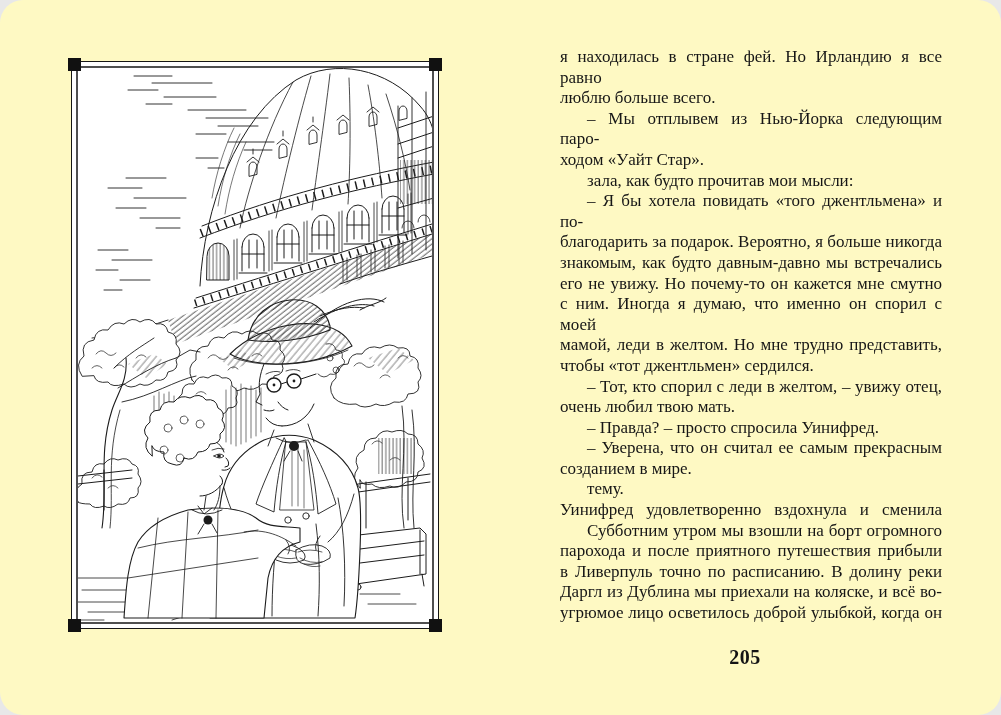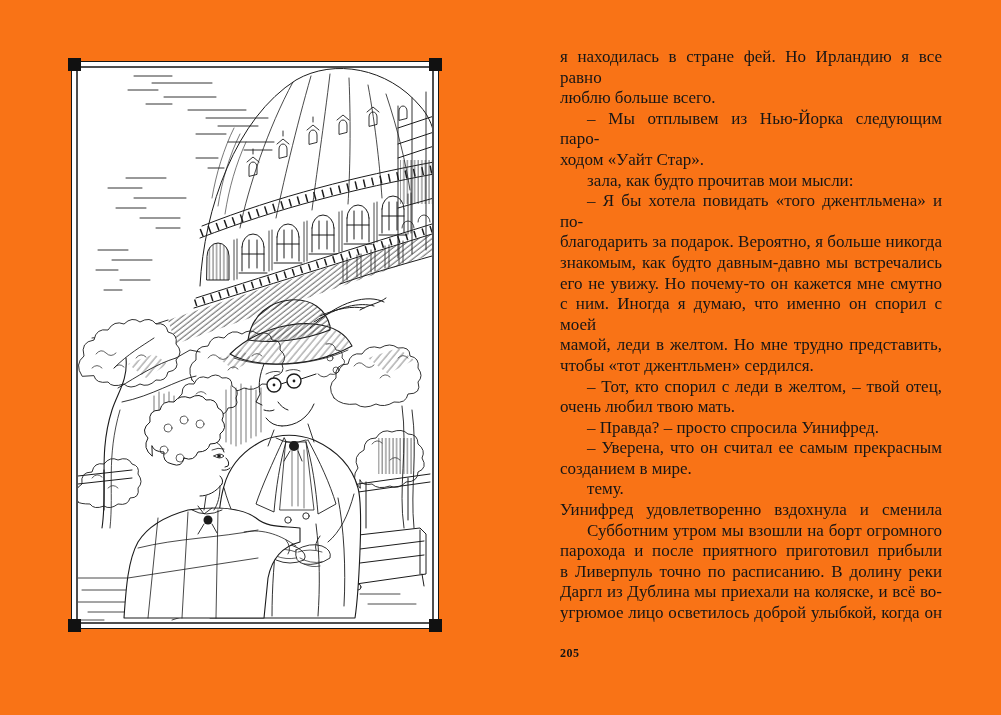--- a/index.html
+++ b/index.html
@@ -1,35 +1,36 @@
 <!DOCTYPE html>
 <html><head>
 <meta charset="utf-8">
 <style>
   html,body { margin:0; padding:0; background:#e8e8e8; }
   .page {
     position:relative; width:1001px; height:715px;
-    background:#f97316; overflow:hidden;
+    background:#fef9c3; overflow:hidden;
     font-family:"Liberation Serif", serif;
+    border-radius:23px;
   }
   .illustration-wrap {
     position:absolute; left:68px; top:58px; width:376px; height:578px;
   }
   .illustration-wrap svg { display:block; }
   .text-col {
     position:absolute; left:560px; top:47px; width:382px;
     font-size:17px; line-height:20.6px; color:#161616;
   }
   .paragraph { margin:0; }
   .line { text-align:justify; text-align-last:justify; white-space:normal; }
   .line.last { text-align-last:left; }
   .paragraph.indent .line:first-child { text-indent:27px; }
   .page-number {
     position:absolute; left:560px; top:646px; width:370px;
-    text-align:left; font-weight:bold; font-size:12px; color:#141414;
+    text-align:center; font-weight:bold; font-size:20px; color:#141414;
     letter-spacing:0.5px;
   }
   .ink { stroke:#1c1c1c; fill:none; stroke-linecap:round; stroke-linejoin:round; }
 </style>
 </head>
 <body>
 
 <div class="page">
 
   <div class="illustration-wrap" role="img" aria-label="Pen-and-ink book illustration: a curly-haired child looks up at an adult in a feathered hat and round spectacles, standing among trees before a large domed building">
@@ -265,37 +266,37 @@
       <div class="paragraph indent">
         <div class="line">– Я бы хотела повидать «того джентльмена» и по-</div>
         <div class="line">благодарить за подарок. Вероятно, я больше никогда</div>
         <div class="line">знакомым, как будто давным-давно мы встречались</div>
         <div class="line">его не увижу. Но почему-то он кажется мне смутно</div>
         <div class="line">с ним. Иногда я думаю, что именно он спорил с моей</div>
         <div class="line">мамой, леди в желтом. Но мне трудно представить,</div>
         <div class="line last">чтобы «тот джентльмен» сердился.</div>
       </div>
       <div class="paragraph indent">
-        <div class="line">– Тот, кто спорил с леди в желтом, – твой отец,</div>
+        <div class="line">– Тот, кто спорил с леди в желтом, – увижу отец,</div>
         <div class="line last">очень любил твою мать.</div>
       </div>
       <div class="paragraph indent">
         <div class="line last">– Правда? – просто спросила Уинифред.</div>
       </div>
       <div class="paragraph indent">
         <div class="line">– Уверена, что он считал ее самым прекрасным</div>
         <div class="line last">созданием в мире.</div>
       </div>
       <div class="paragraph indent">
         <div class="line last">тему.</div>
         <div class="line">Уинифред удовлетворенно вздохнула и сменила</div>
       </div>
       <div class="paragraph indent">
         <div class="line">Субботним утром мы взошли на борт огромного</div>
-        <div class="line">парохода и после приятного приготовил прибыли</div>
+        <div class="line">парохода и после приятного путешествия прибыли</div>
         <div class="line">в Ливерпуль точно по расписанию. В долину реки</div>
         <div class="line">Даргл из Дублина мы приехали на коляске, и всё во-</div>
         <div class="line">угрюмое лицо осветилось доброй улыбкой, когда он</div>
       </div>
     </div>
 
   <div class="page-number">205</div>
 
 </div>
 

